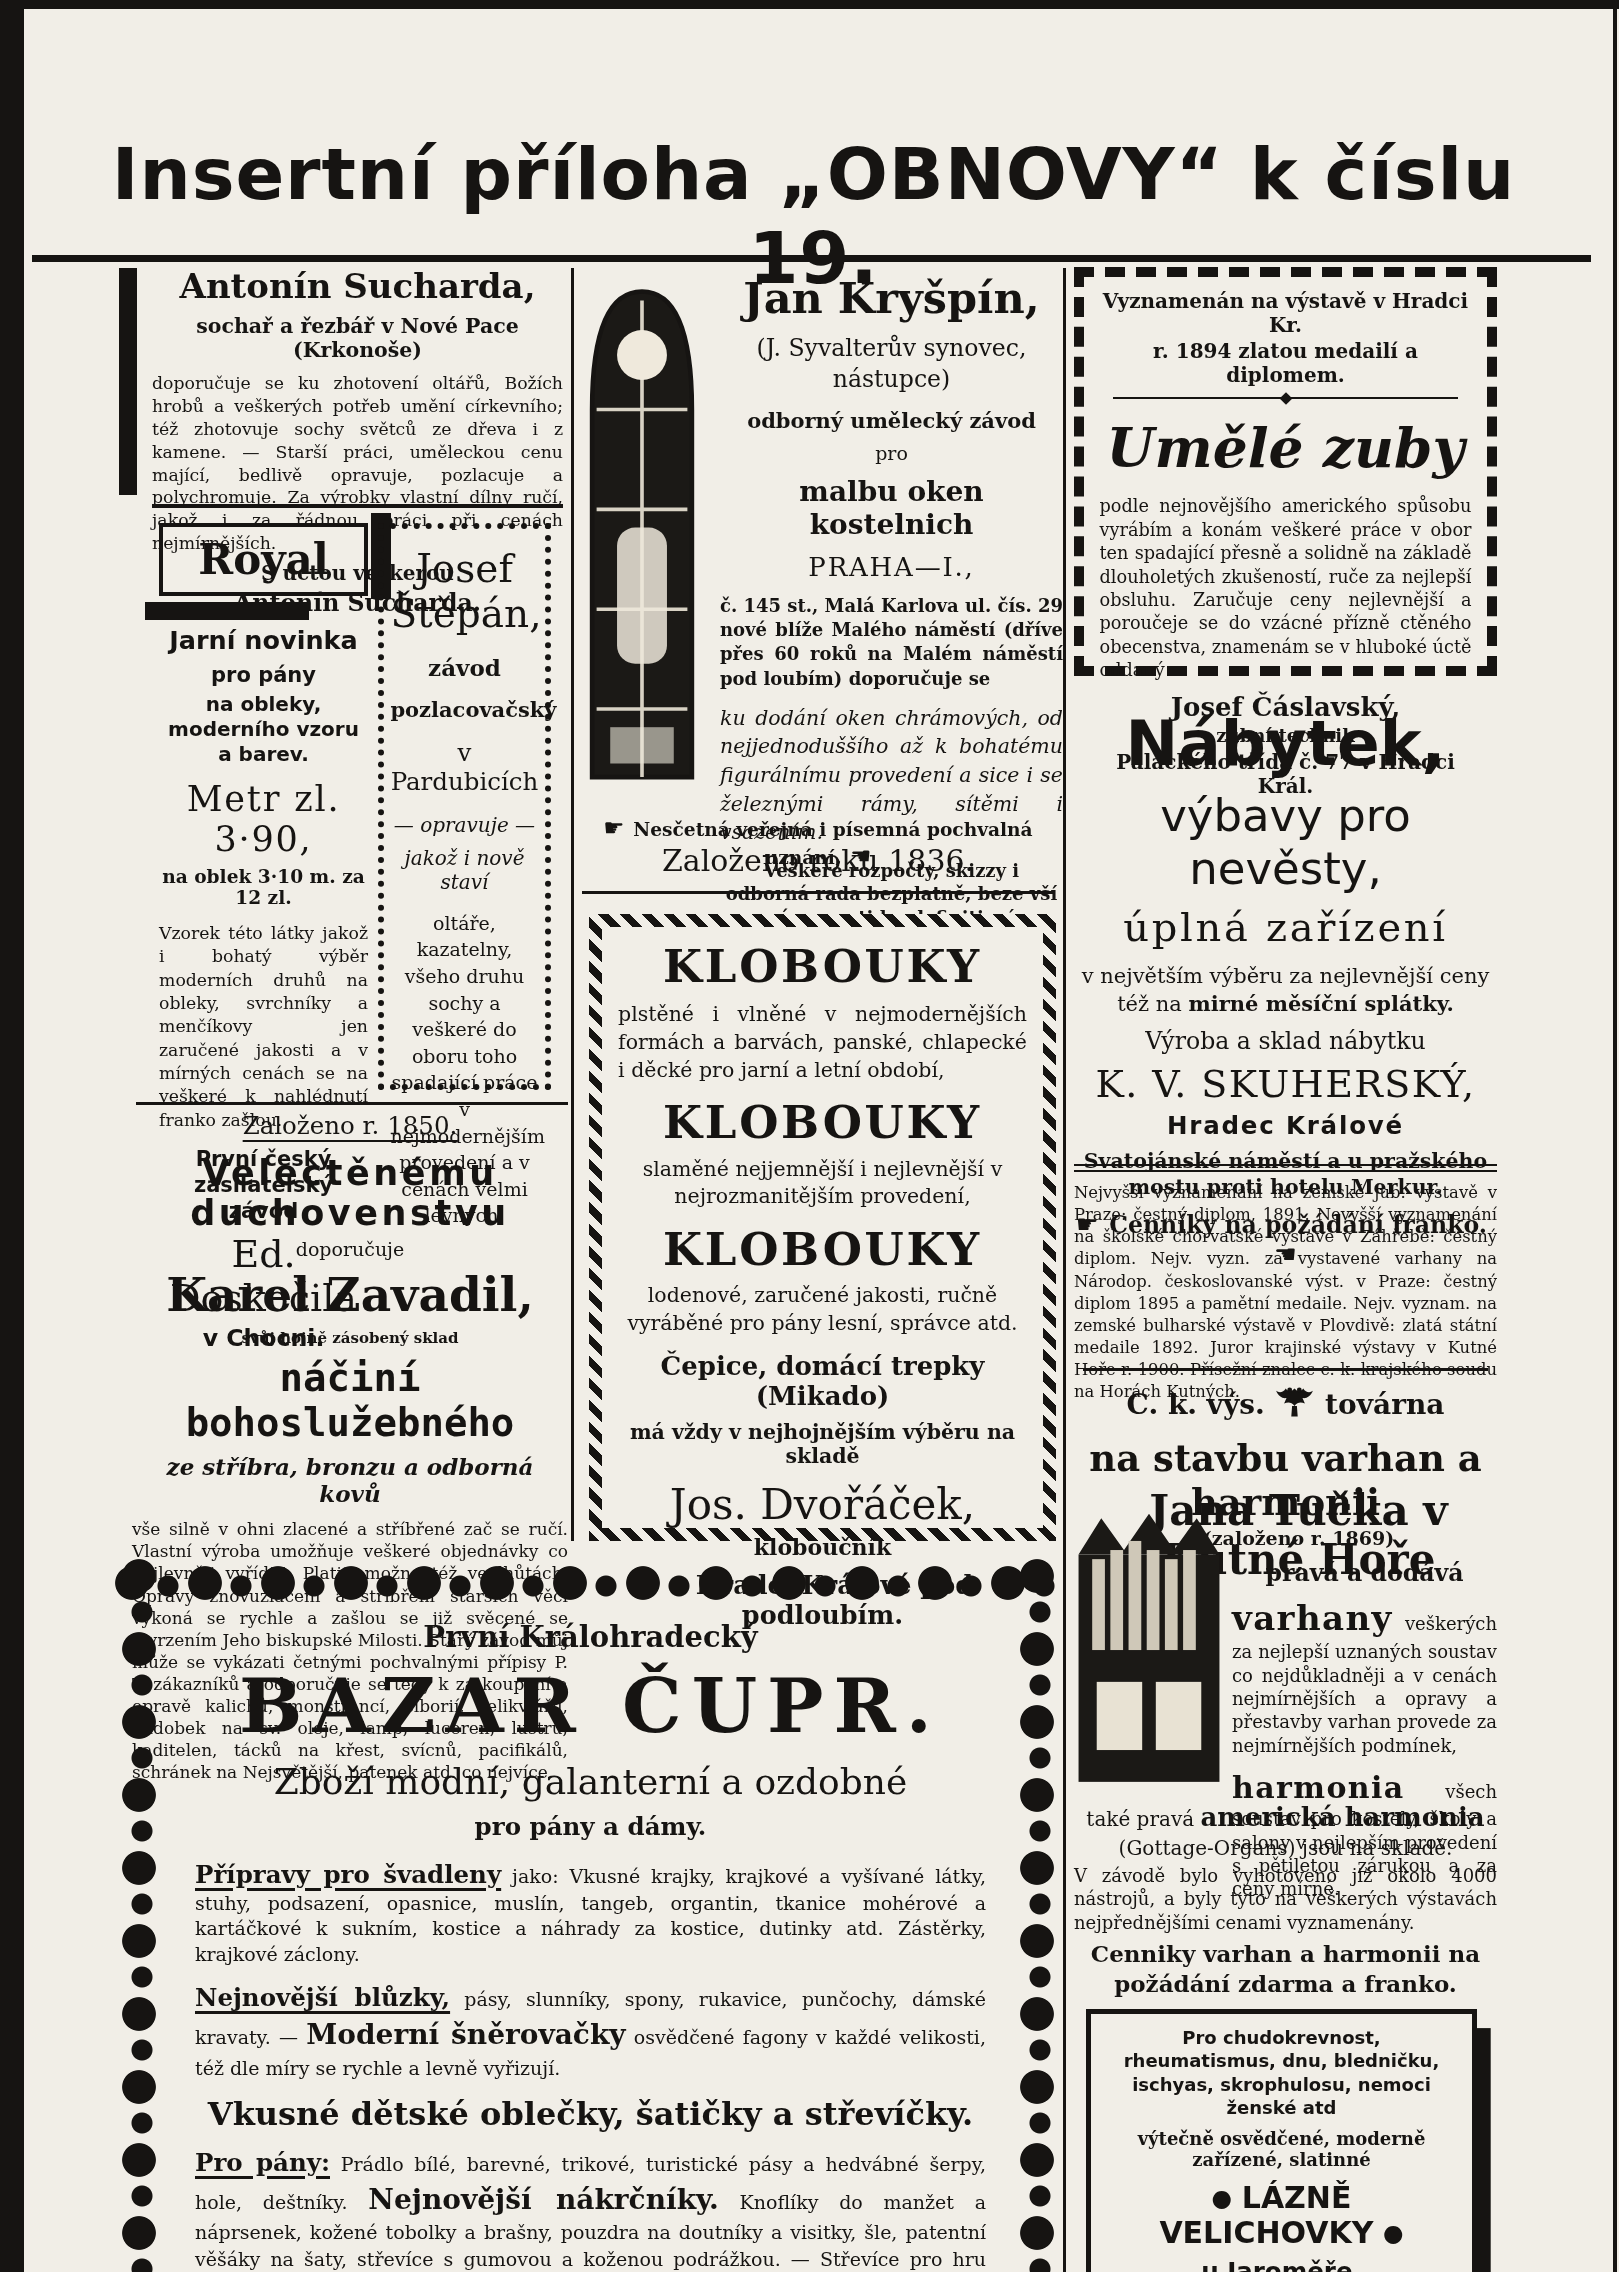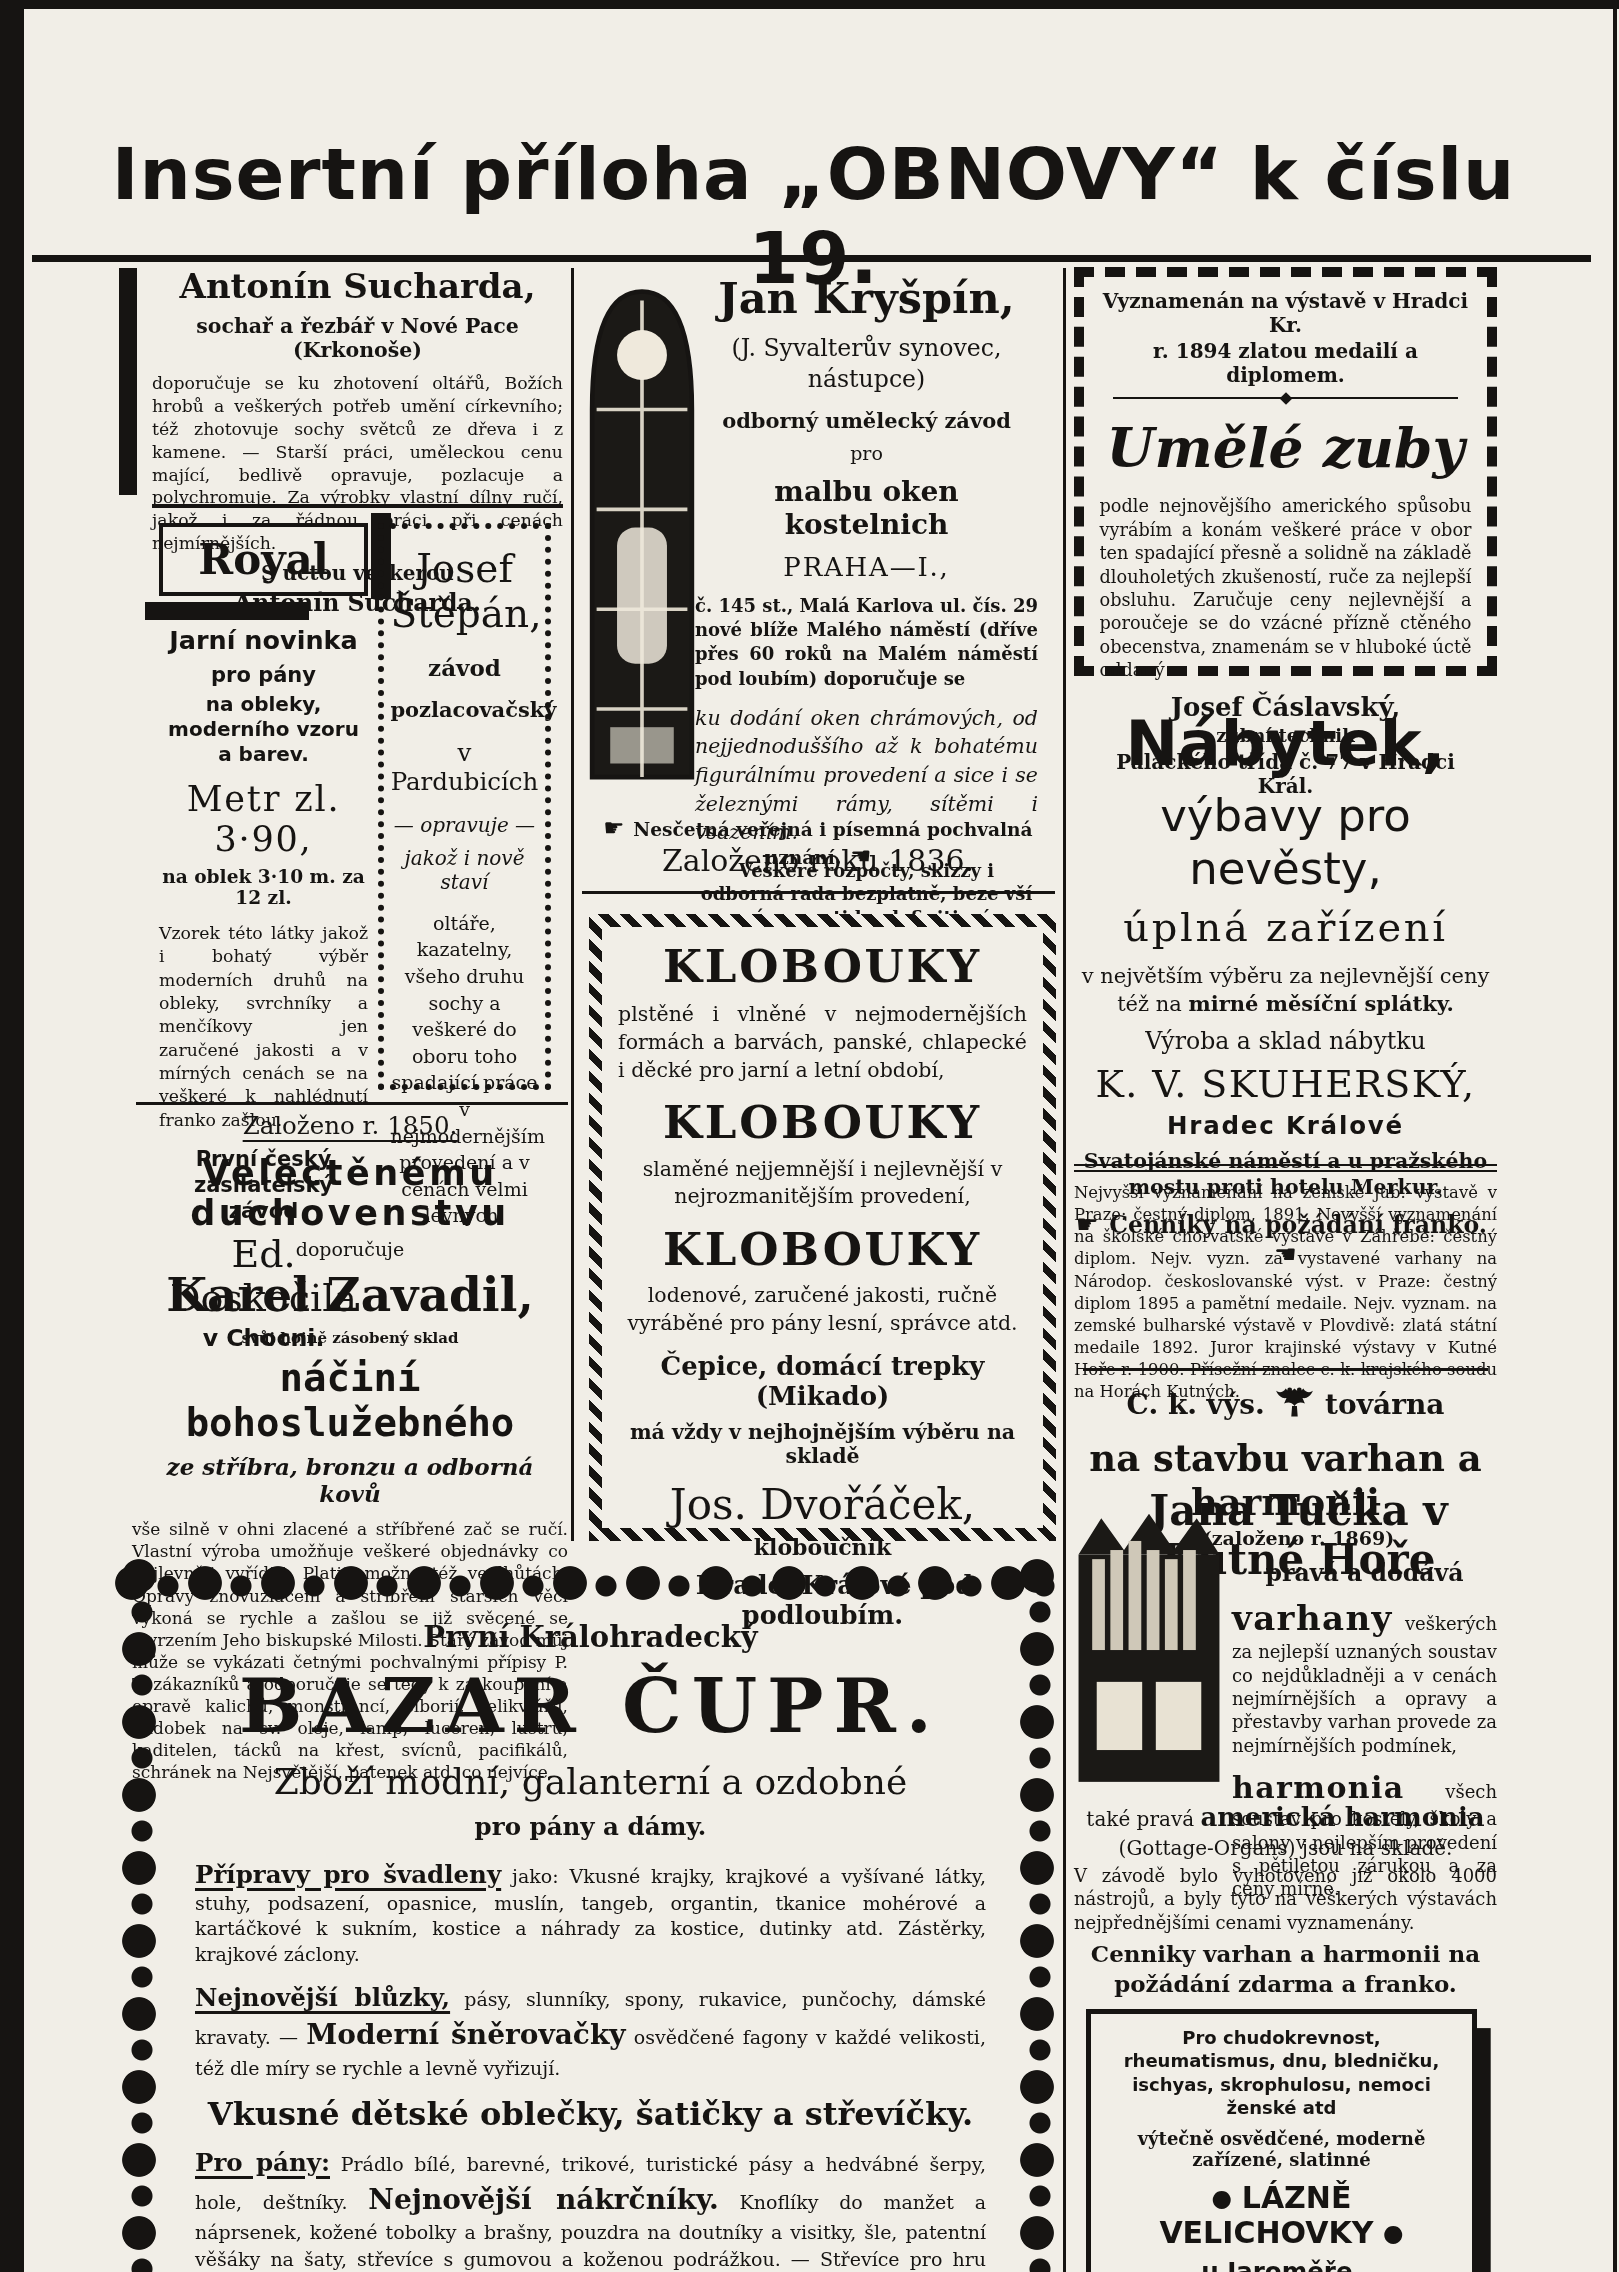--- a/index.html
+++ b/index.html
@@ -102,21 +102,21 @@
       <line x1="30" y1="300" x2="230" y2="300" stroke="#d8d2c4" stroke-width="8"></line>
       <line x1="30" y1="520" x2="230" y2="520" stroke="#d8d2c4" stroke-width="8"></line>
       <line x1="30" y1="740" x2="230" y2="740" stroke="#d8d2c4" stroke-width="8"></line>
       <line x1="30" y1="960" x2="230" y2="960" stroke="#d8d2c4" stroke-width="8"></line>
       <circle cx="130" cy="180" r="55" fill="#efe9dc"></circle>
       <rect x="75" y="560" width="110" height="300" rx="40" fill="#efe9dc" opacity="0.85"></rect>
       <rect x="60" y="1000" width="140" height="80" fill="#efe9dc" opacity="0.6"></rect>
     </svg>
   </div>
 
-  <div class="b" style="left:695px;top:273px;width:343px;">
+  <div class="b" style="left:720px;top:273px;width:343px;">
     <div class="c serif bold" style="font-size:43px;">Jan Kryšpín,</div>
     <div class="c serif" style="font-size:23.6px;margin-top:10px;line-height:1.3;">(J. Syvalterův synovec, nástupce)</div>
     <div class="c serif bold" style="font-size:21px;margin-top:13.6px;">odborný umělecký závod</div>
     <div class="c serif" style="font-size:19px;margin-top:9px;">pro</div>
     <div class="c serif bold" style="font-size:28px;margin-top:11px;">malbu oken kostelnich</div>
     <div class="c serif" style="font-size:26px;letter-spacing:1.8px;margin-top:11px;">PRAHA—I.,</div>
     <p class="j serif bold" style="font-size:18px;line-height:1.35;margin-top:11.8px;">č. 145 st., Malá Karlova ul. čís. 29 nové blíže Malého náměstí (dříve přes 60 roků na Malém náměstí pod loubím) doporučuje se</p>
     <p class="j serif i" style="font-size:20.5px;line-height:1.4;margin-top:12.7px;">ku dodání oken chrámových, od nejjednoduššího až k bohatému figurálnímu provedení a sice i se železnými rámy, sítěmi i vsazením.</p>
     <p class="c serif bold" style="font-size:18px;line-height:1.3;margin-top:11.8px;">Veškeré rozpočty, skizzy i odborná rada bezplatně, beze vší závaznosti ku definitivní objednávce.</p>
   </div>

